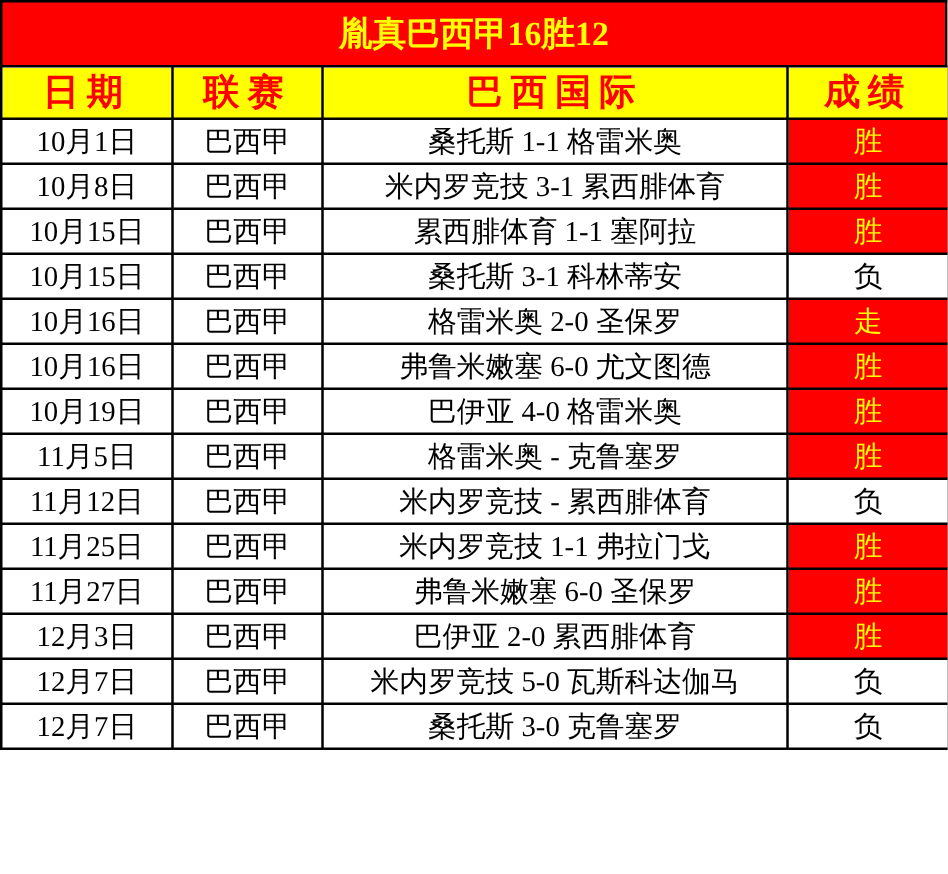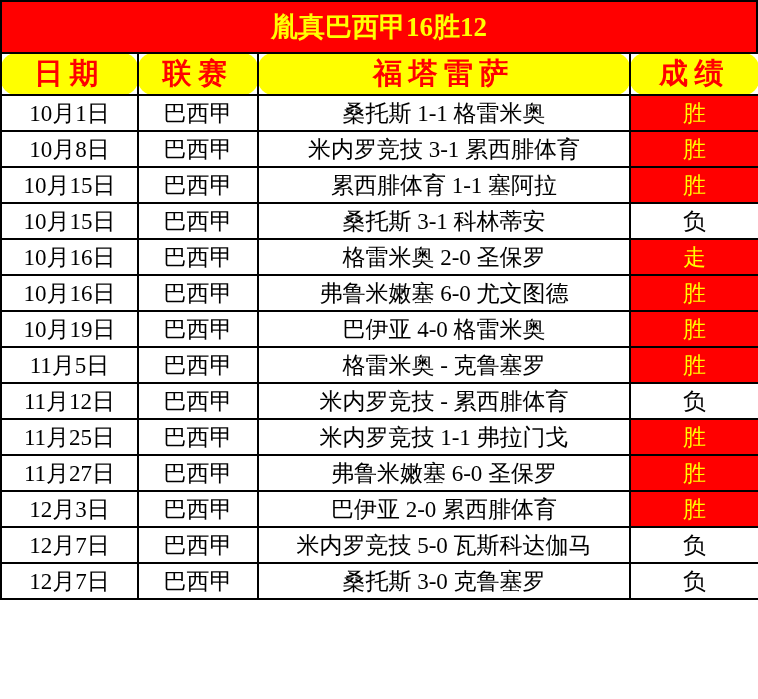--- a/index.html
+++ b/index.html
@@ -39,21 +39,20 @@
     vertical-align: middle;
     overflow: hidden;
     white-space: nowrap;
   }
   table.results th {
     height: 35px;
     background: var(--yellow);
     color: var(--red);
     font-size: 29px; font-weight: bold;
     letter-spacing: 0.22em;
-    border-radius: 15px;
   }
   table.results td {
     height: 36px;
     font-size: 23px;
     color: var(--black);
     background: var(--white);
   }
   td.result-cell { font-size: 24px; }
   td.result-cell.win {
     background: var(--red);
@@ -71,21 +70,21 @@
     <colgroup>
       <col class="c-date">
       <col class="c-league">
       <col class="c-match">
       <col class="c-result">
     </colgroup>
     <thead>
       <tr>
         <th>日期</th>
         <th>联赛</th>
-        <th>福塔雷萨</th>
+        <th>巴西国际</th>
         <th>成绩</th>
       </tr>
     </thead>
     <tbody>
         <tr>
           <td>10月1日</td>
           <td>巴西甲</td>
           <td>桑托斯 1-1 格雷米奥</td>
           <td class="result-cell win">胜</td>
         </tr>

